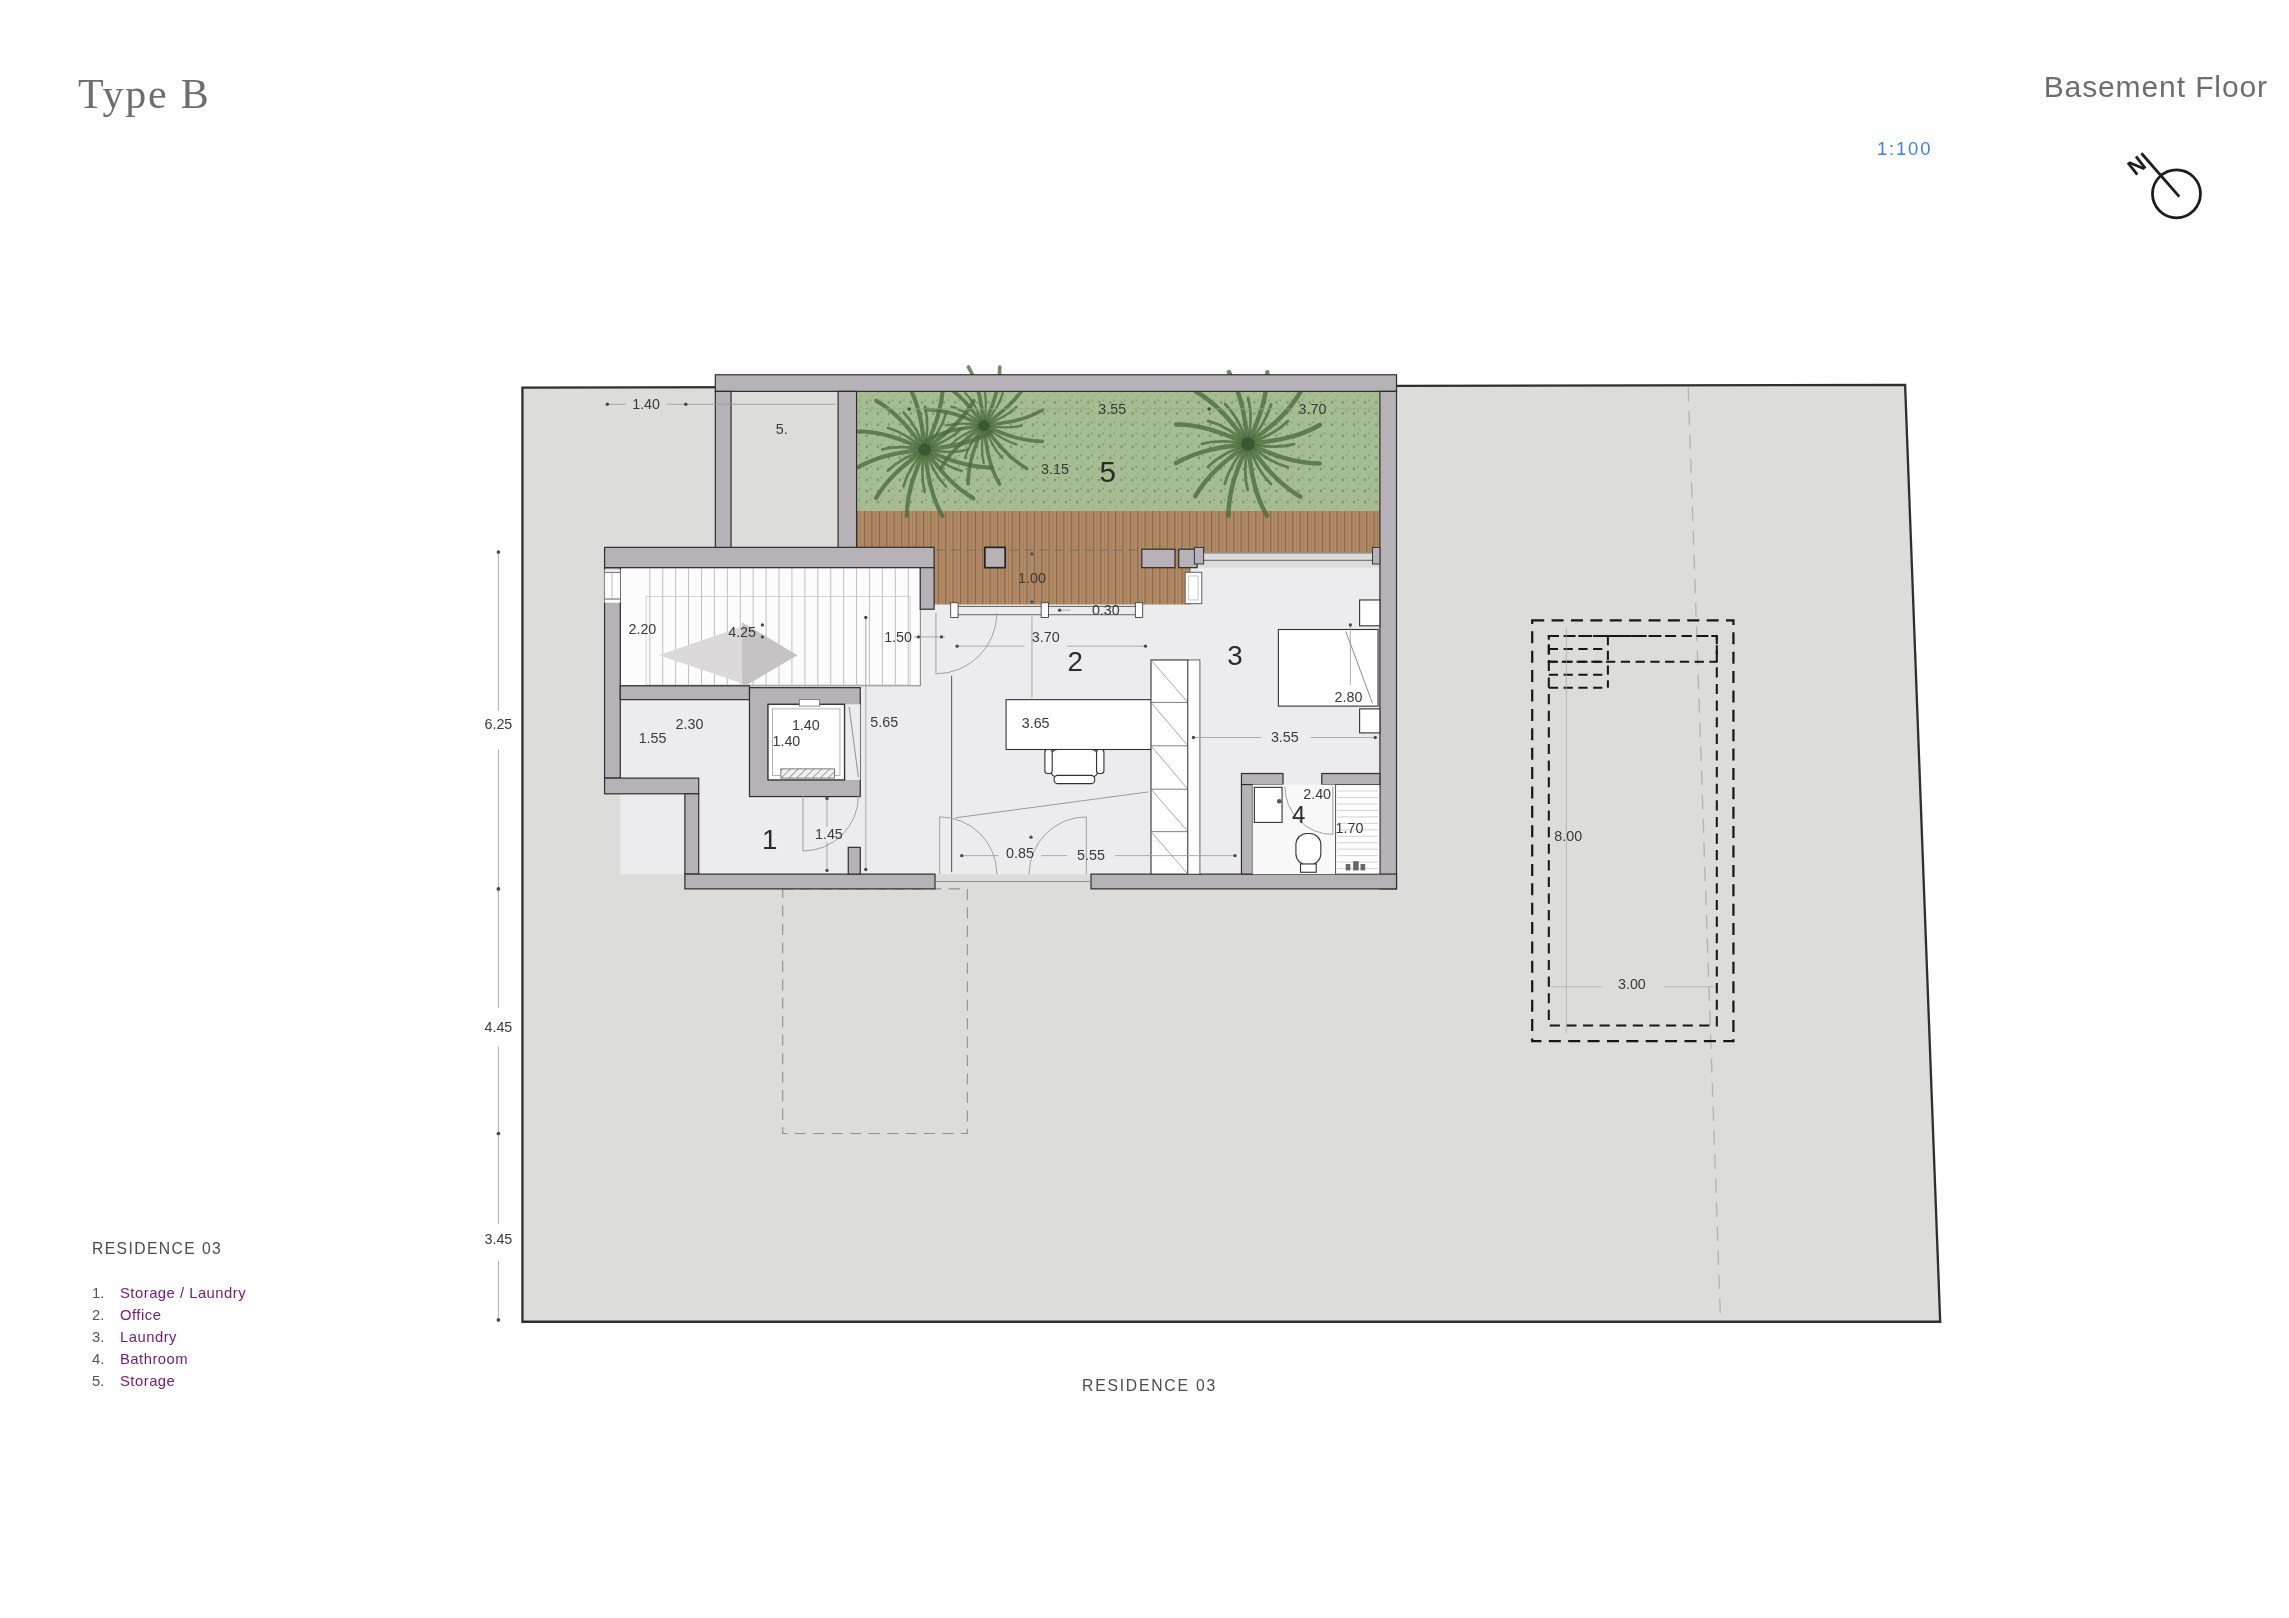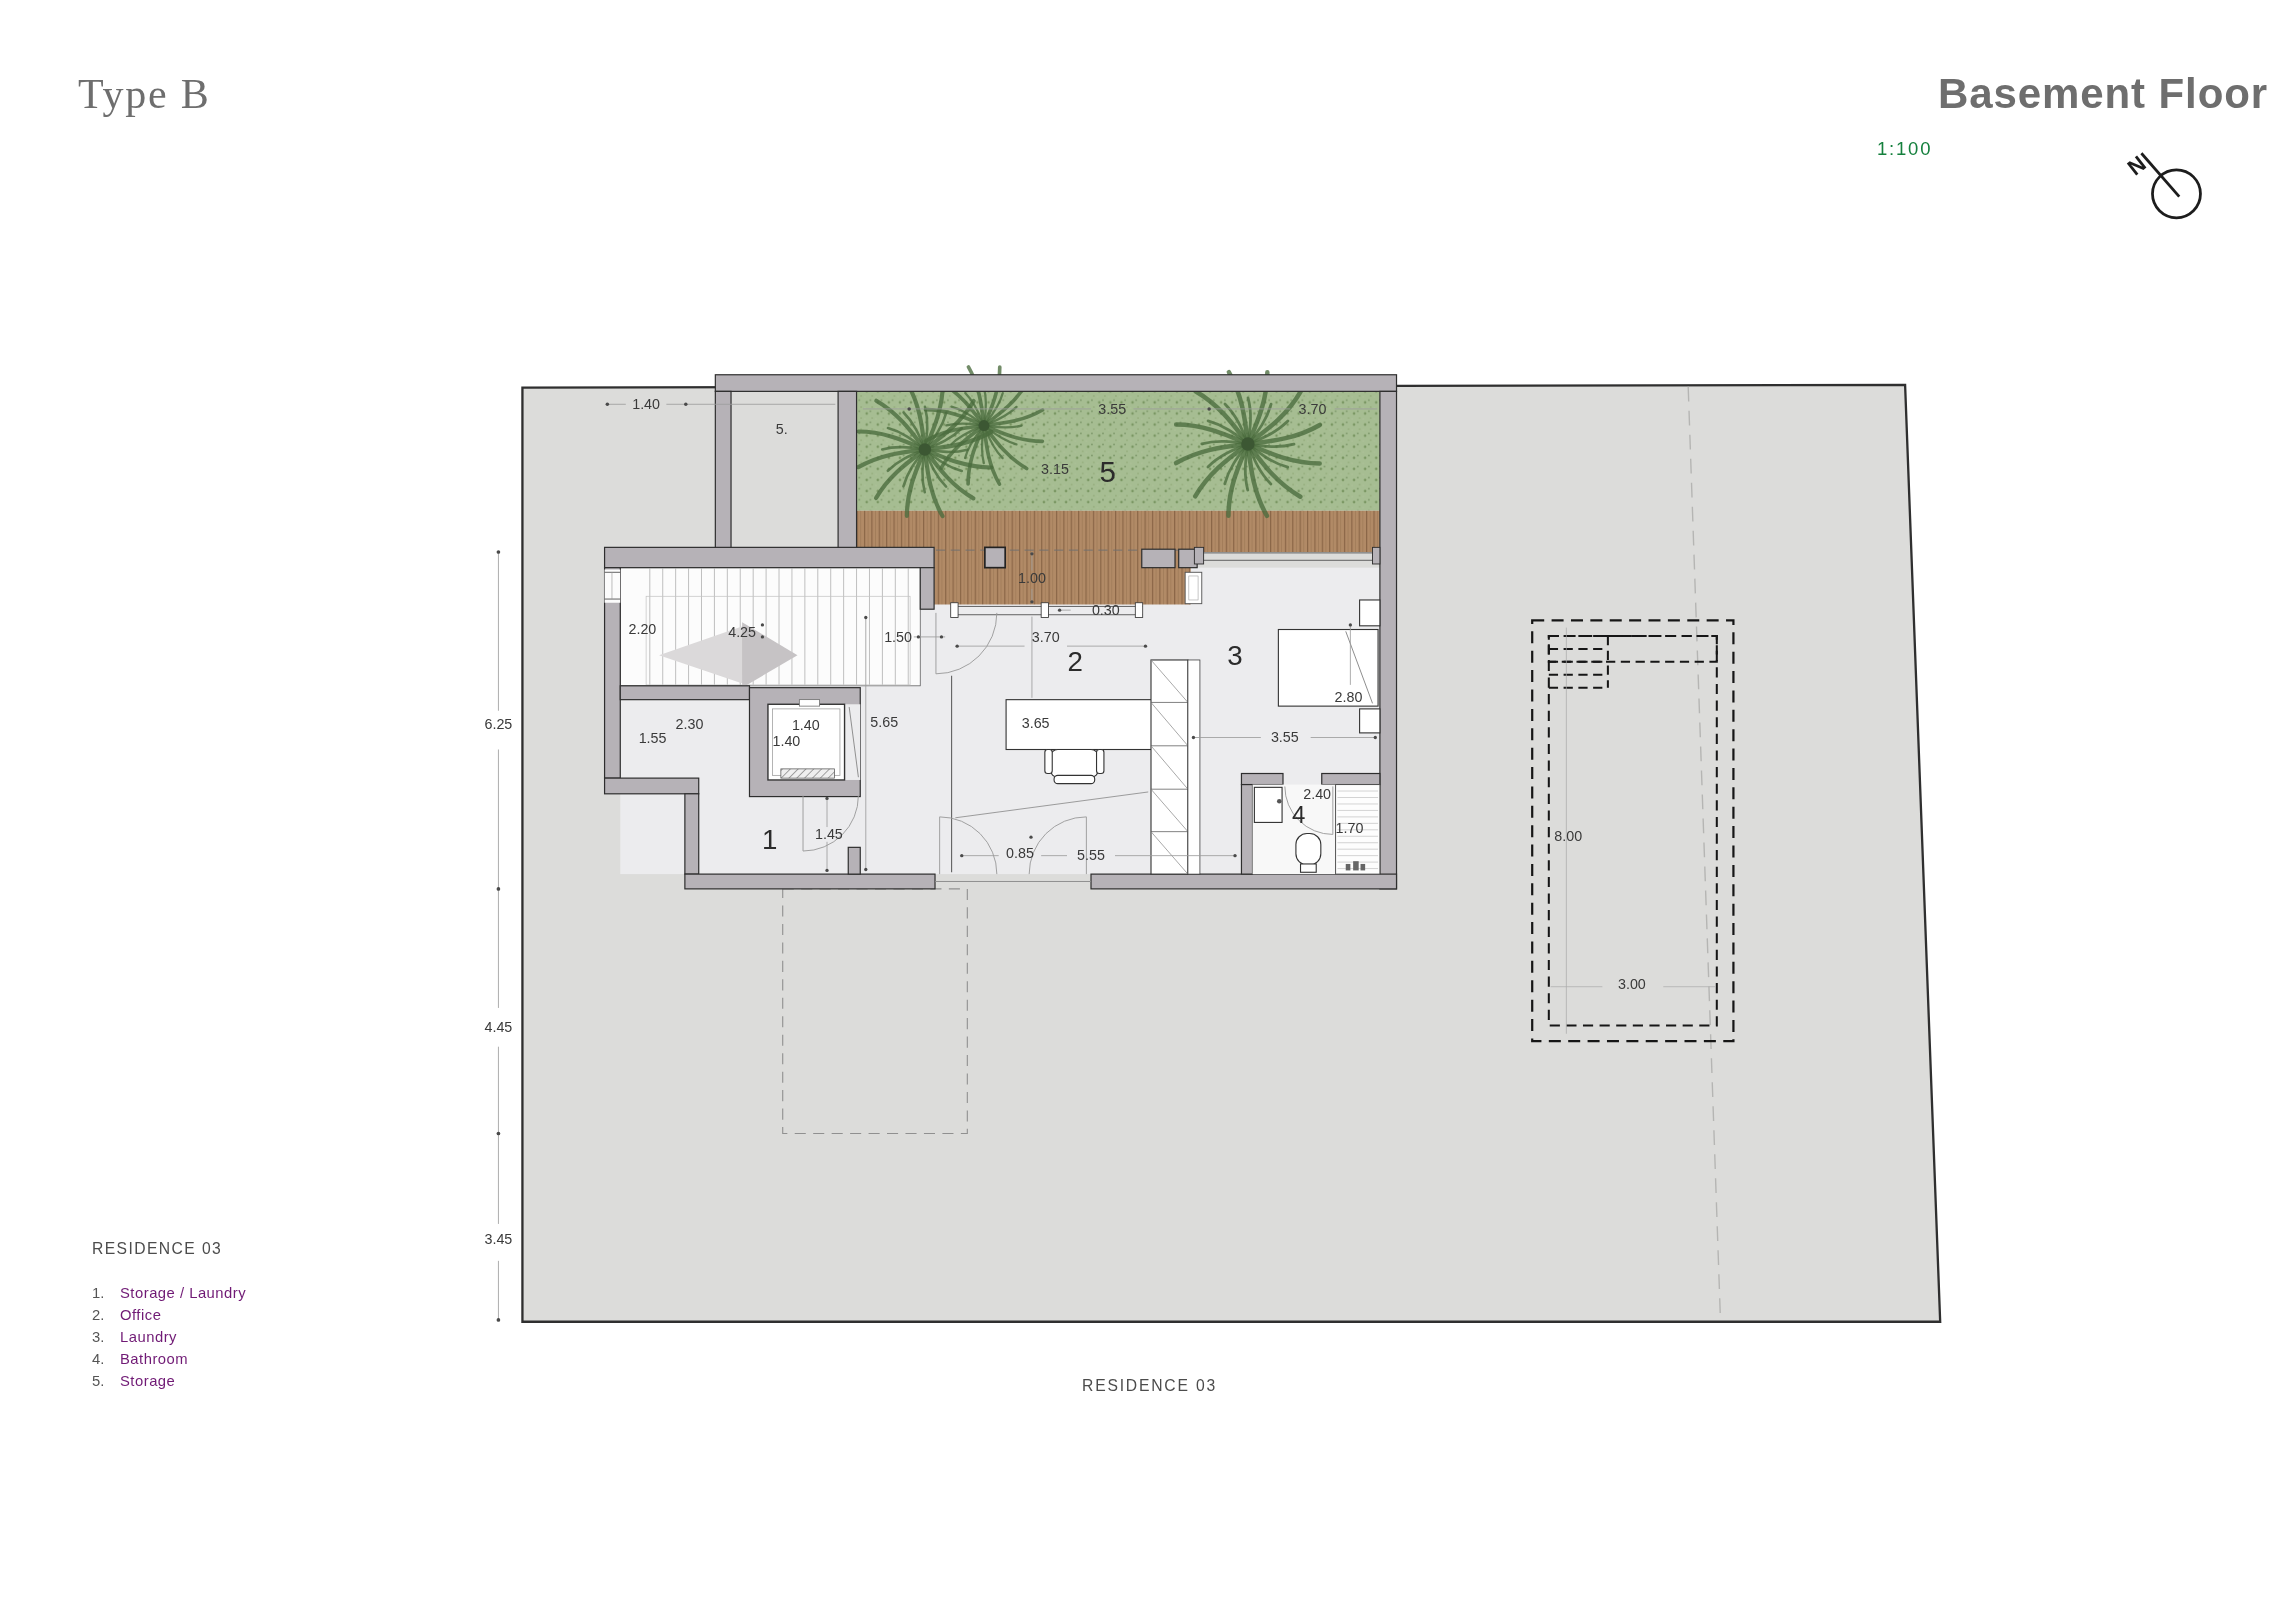--- a/index.html
+++ b/index.html
@@ -1,19 +1,19 @@
 <!DOCTYPE html>
 <html style="font-size:14.8px"><head>
 <meta charset="utf-8">
 <style>
   html,body{margin:0;padding:0;background:#ffffff;}
   body{width:2290px;height:1619px;position:relative;font-family:"Liberation Sans",sans-serif;overflow:hidden;}
   .type-title{position:absolute;left:78px;top:70px;font-size:42px;font-weight:300;color:#6e6e6e;letter-spacing:1.8px;font-family:Liberation Serif, serif;}
-  .floor-title{position:absolute;right:22px;top:70px;font-size:42px;font-weight:700;color:#6e6e6e;letter-spacing:0.9px;text-align:right;}
-  .scale-label{position:absolute;left:1877px;top:138px;font-size:18.5px;color:#15803d;letter-spacing:1.8px;}
+  .floor-title{position:absolute;right:22px;top:70px;font-size:30px;font-weight:400;color:#6e6e6e;letter-spacing:0.9px;text-align:right;}
+  .scale-label{position:absolute;left:1877px;top:138px;font-size:18.5px;color:#3b82f6;letter-spacing:1.8px;}
   .legend{position:absolute;left:92px;top:1240px;}
   .legend-title{font-size:15.7px;color:#4c4c4c;letter-spacing:1.4px;margin-bottom:24px;}
   .legend-row{font-size:14.8px;line-height:22px;white-space:nowrap;}
   .legend-num{display:inline-block;width:28px;color:#555555;}
   .legend-label{color:#701a75;letter-spacing:0.5px;}
   .footer-caption{position:absolute;left:1082px;top:1377px;font-size:15.7px;color:#4c4c4c;letter-spacing:1.8px;}
   svg{position:absolute;left:0;top:0;}
   svg text{font-family:"Liberation Sans",sans-serif;}
   .dim{font-size:15.5px;fill:#3a3a3a;}
   .room-num{font-size:30px;fill:#2b2b2b;}

